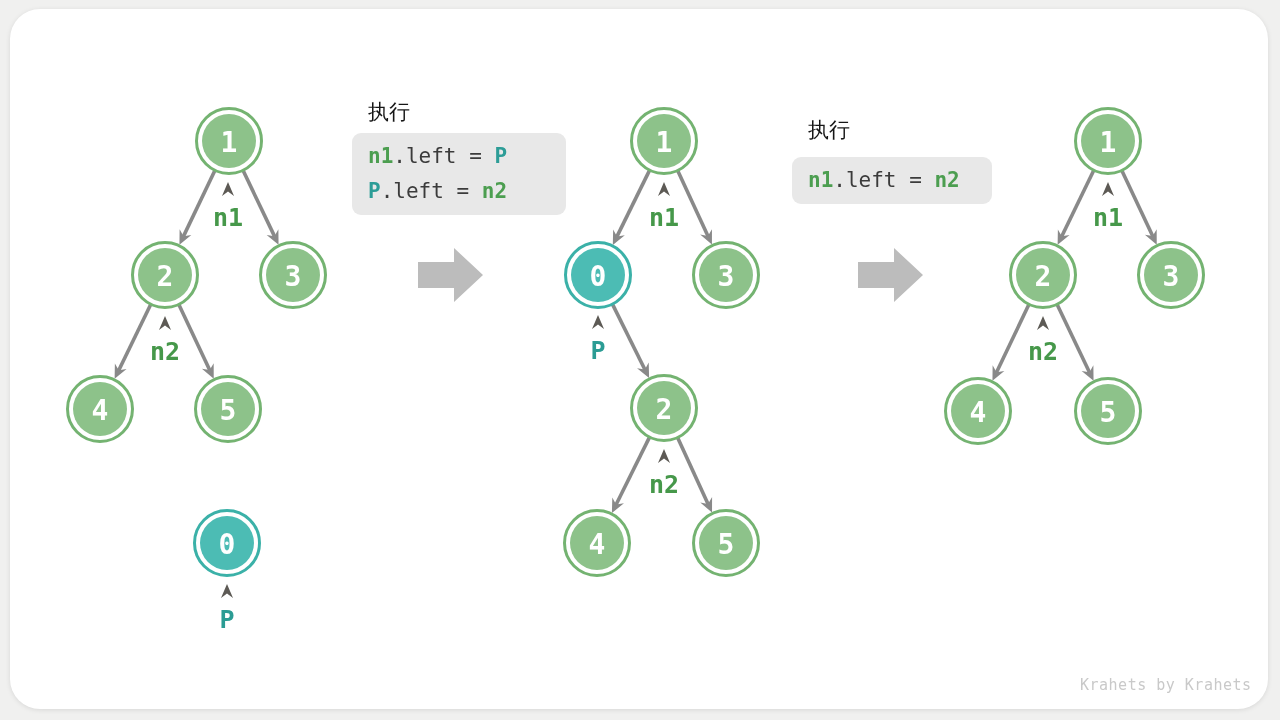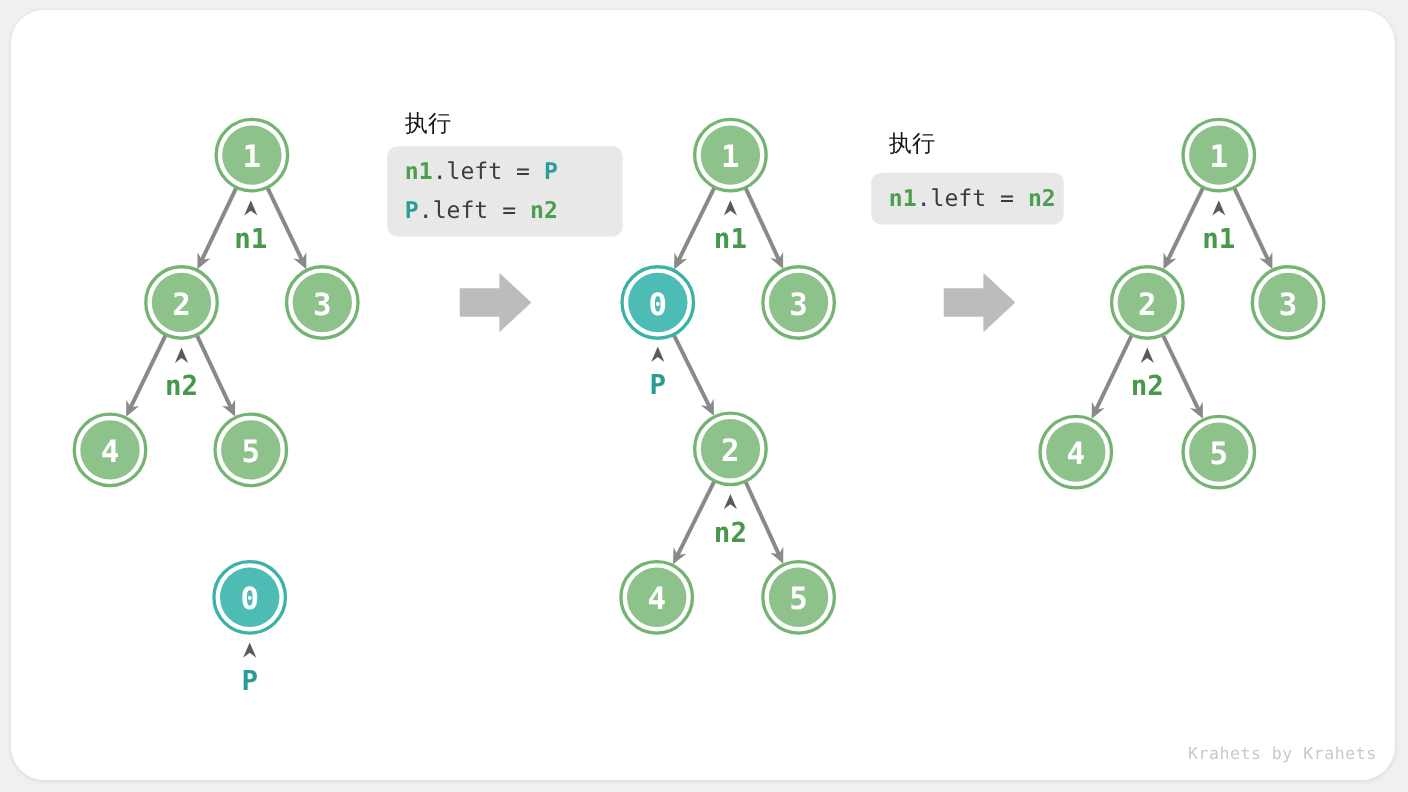--- a/index.html
+++ b/index.html
@@ -21,21 +21,21 @@
     font-size:21px;line-height:26px;color:#161616;margin-left:16px;
     font-family:"DejaVu Sans","Liberation Sans",sans-serif;
   }
   .code-box{
     margin-top:8px;background:#e8e8e8;border-radius:9px;
     padding:6px 16px;box-sizing:border-box;
     font-family:"DejaVu Sans Mono","Liberation Mono",monospace;
     font-size:21px;line-height:35px;color:#3b3b3b;white-space:pre;
   }
   #exec0 .code-box{width:214px;}
-  #exec1 .code-box{width:175px;margin-top:14px;text-align:center;}
+  #exec1 .code-box{width:200px;margin-top:14px;}
   .tok-green{color:#4c9e50;font-weight:bold;}
   .tok-teal{color:#2d9d97;font-weight:bold;}
   .tok-plain{color:#3b3b3b;}
   .footer{
     position:absolute;left:1080px;top:676px;z-index:3;
     font-family:"DejaVu Sans Mono","Liberation Mono",monospace;
     font-size:15px;color:#c9c9c9;letter-spacing:0.5px;
   }
 </style>
 </head>

